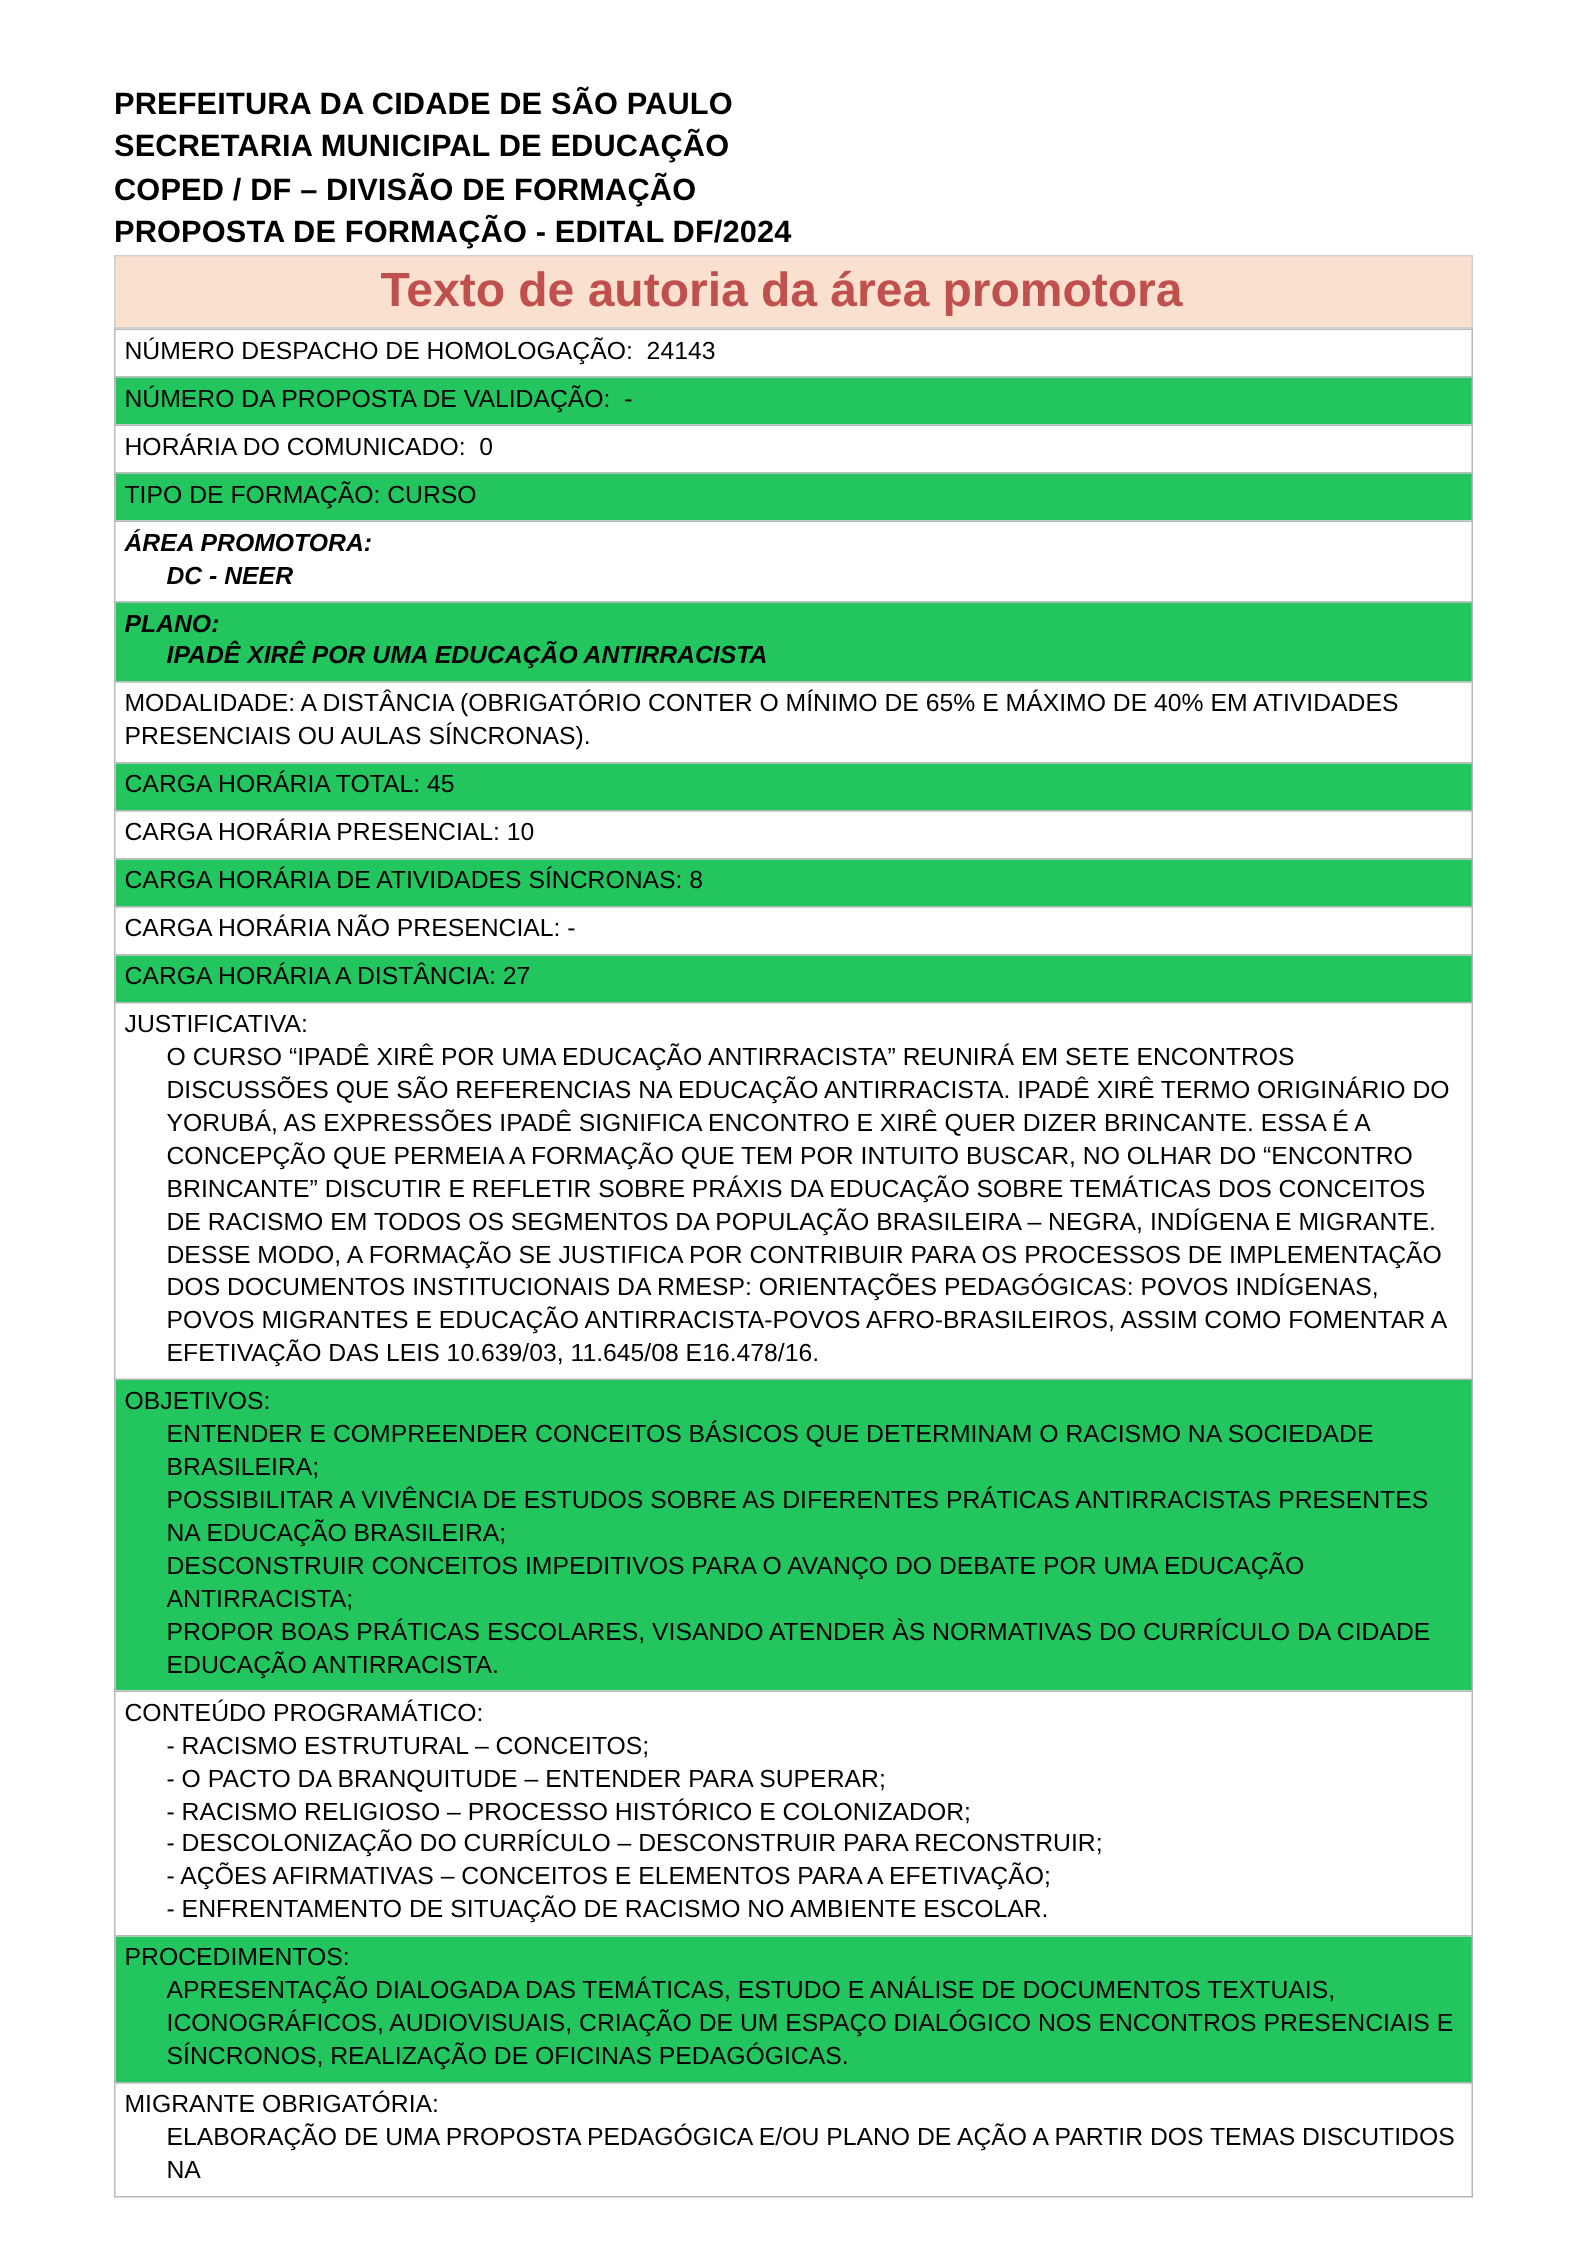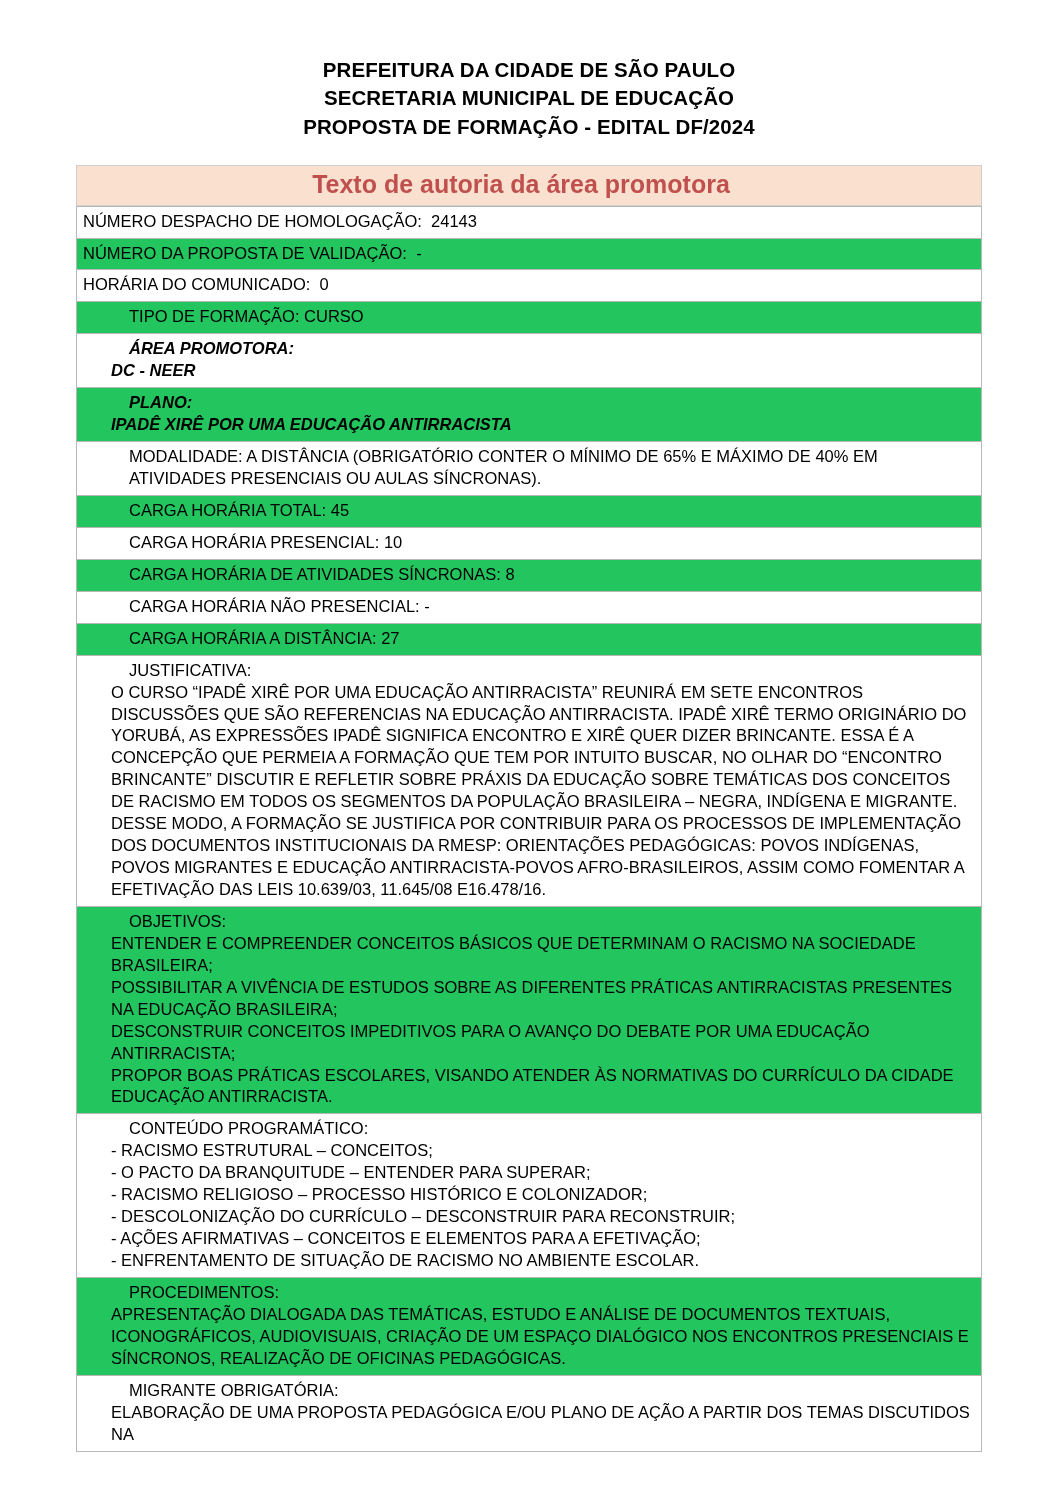--- a/index.html
+++ b/index.html
@@ -14,35 +14,35 @@
     color: #000000;
   }
   .page {
     width: 1058px;
     min-height: 1497px;
     box-sizing: border-box;
     padding: 56px 76px 0 76px;
     background: #ffffff;
   }
   .doc-header {
-    text-align: center;
+    text-align: left;
     font-weight: bold;
     font-size: 20.5px;
     line-height: 1.38;
     letter-spacing: 0.1px;
-    margin-bottom: 24px;
+    margin-bottom: 1px;
   }
   .doc-header div {
     white-space: nowrap;
   }
   .banner {
     background: #fae1cf;
     border: 1px solid #cfcfcf;
     text-align: center;
-    font-size: 25px;
+    font-size: 32px;
     font-weight: bold;
     color: #c0504d;
     padding: 4px 16px 6px 0;
     line-height: 1.15;
   }
   table.form {
     width: 100%;
     border-collapse: collapse;
     table-layout: fixed;
   }
@@ -59,36 +59,36 @@
   }
   tr.plain td {
     background: #ffffff;
   }
   .bold {
     font-weight: bold;
     font-style: italic;
   }
   .lbl {
     display: block;
-    margin-left: 46px;
   }
   .body-text {
     display: block;
     white-space: pre-line;
     margin-left: 28px;
   }
 </style>
 </head>
 <body>
 
 <div class="page">
 
   <div class="doc-header">
     <div>PREFEITURA DA CIDADE DE SÃO PAULO</div>
     <div>SECRETARIA MUNICIPAL DE EDUCAÇÃO</div>
+    <div>COPED / DF – DIVISÃO DE FORMAÇÃO</div>
     <div>PROPOSTA DE FORMAÇÃO - EDITAL DF/2024</div>
   </div>
 
   <div class="banner">Texto de autoria da área promotora</div>
 
   <table class="form">
     <tbody id="form-body">
         <tr class="plain">
           <td><span class="">NÚMERO DESPACHO DE HOMOLOGAÇÃO:</span>&nbsp;&nbsp;<span>24143</span></td>
         </tr>

